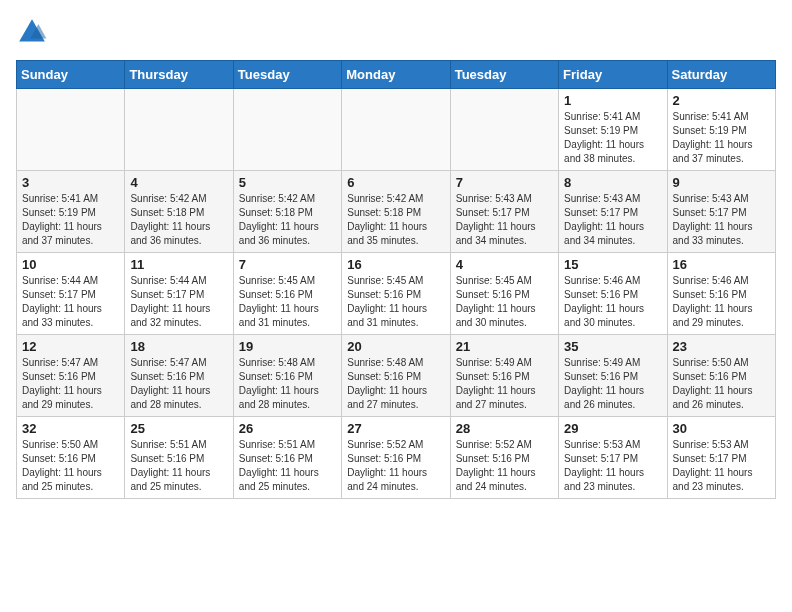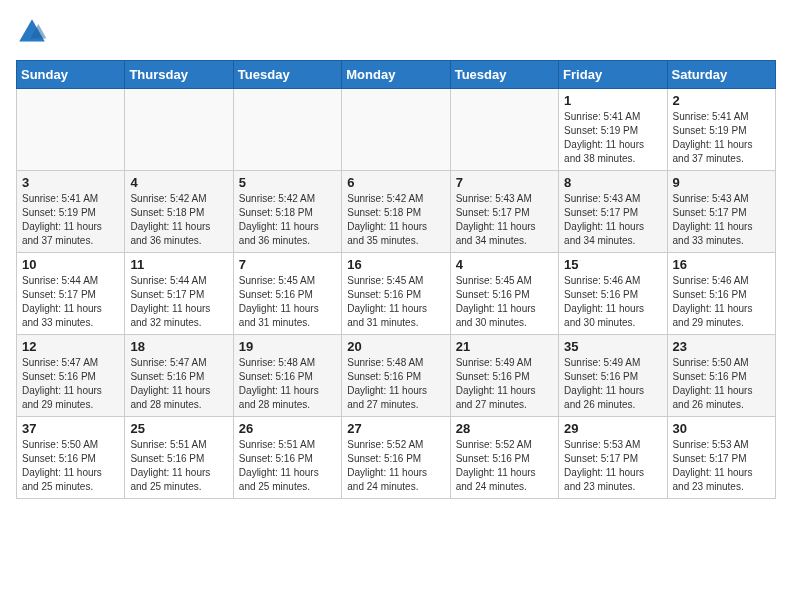--- a/index.html
+++ b/index.html
@@ -290,21 +290,21 @@
         <td>
           <span class="day-number">23</span>
           <div class="day-info" style="white-space: pre-line;">Sunrise: 5:50 AM
 Sunset: 5:16 PM
 Daylight: 11 hours
 and 26 minutes.</div>
         </td>
       </tr>
       <tr class="row-bg-1">
         <td>
-          <span class="day-number">37</span>
+          <span class="day-number">32</span>
           <div class="day-info" style="white-space: pre-line;">Sunrise: 5:50 AM
 Sunset: 5:16 PM
 Daylight: 11 hours
 and 25 minutes.</div>
         </td>
         <td>
           <span class="day-number">25</span>
           <div class="day-info" style="white-space: pre-line;">Sunrise: 5:51 AM
 Sunset: 5:16 PM
 Daylight: 11 hours

